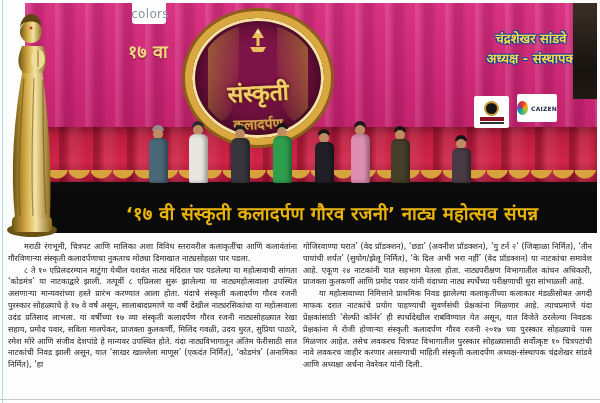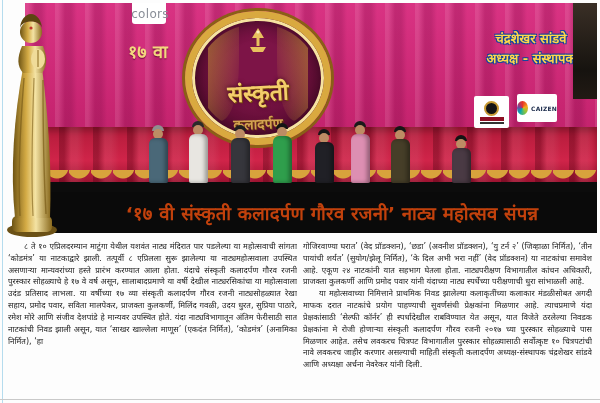--- a/index.html
+++ b/index.html
@@ -77,21 +77,21 @@
   .person .face{width:10px;height:10px;border-radius:50%;background:#bd8c64;}
   .person .torso{flex:1;width:19px;border-radius:6px 6px 2px 2px;margin-top:-1px;
          box-shadow:inset -3px 0 4px rgba(0,0,0,.35);}
 
   
   #statue{position:absolute;left:1px;top:6px;width:64px;height:232px;z-index:6;}
 
   
   #headline-band{position:absolute;left:25px;top:192px;width:572px;height:41px;background:#0a0a0a;
          display:flex;align-items:center;justify-content:center;z-index:2;}
-  #headline-band h1{margin:0;padding-left:42px;color:#c2410c;font-size:18.5px;font-weight:bold;
+  #headline-band h1{margin:0;padding-left:42px;color:#eab308;font-size:18.5px;font-weight:bold;
          white-space:nowrap;letter-spacing:.2px;}
 
   
   .col{position:absolute;top:241px;width:289px;height:155px;font-size:8px;line-height:1.48;
          text-align:justify;color:#1c1c1c;overflow:hidden;}
   #col-left{left:8px;}
   #col-right{left:303px;}
   .col p{margin:0;text-indent:16px;}
   .col p.cont{text-indent:0;}
 </style>
@@ -212,20 +212,21 @@
     <circle cx="30" cy="26" r="11" fill="url(#gold)"></circle>
     <path d="M19,23 C19,13 41,13 41,23 C41,15 36,8 30,8 C24,8 19,15 19,23 Z" fill="#5d4611"></path>
     <circle cx="30" cy="22" r="1.6" fill="#c03a2b"></circle>
   </svg>
 
   <div id="headline-band">
     <h1>‘१७ वी संस्कृती कलादर्पण गौरव रजनी’ नाट्य महोत्सव संपन्न</h1>
   </div>
 
   <div class="col" id="col-left">
+    <p>मराठी रंगभूमी, चित्रपट आणि मालिका अशा विविध स्तरावरील कलाकृतींचा आणि कलावंतांना गौरविणाऱ्या संस्कृती कलादर्पणाचा नुकताच मोठ्या दिमाखात नाट्यसोहळा पार पडला.</p>
     <p>८ ते १० एप्रिलदरम्यान माटुंगा येथील यशवंत नाट्य मंदिरात पार पडलेल्या या महोत्सवाची सांगता ‘कोडमंत्र’ या नाटकाद्वारे झाली. तत्पूर्वी ८ एप्रिलला सुरू झालेल्या या नाट्यमहोत्सवाला उपस्थित असणाऱ्या मान्यवरांच्या हस्ते प्रारंभ करण्यात आला होता. यंदाचे संस्कृती कलादर्पण गौरव रजनी पुरस्कार सोहळ्याचे हे १७ वे वर्ष असून, सालाबादप्रमाणे या वर्षी देखील नाट्यरसिकांचा या महोत्सवाला उदंड प्रतिसाद लाभला. या वर्षीच्या १७ व्या संस्कृती कलादर्पण गौरव रजनी नाट्यसोहळ्यात रेखा सहाय, प्रमोद पवार, सविता मालपेकर, प्राजक्ता कुलकर्णी, मिलिंद गवळी, उदय धुरत, सुप्रिया पाठारे, रमेश मोरे आणि संजीव देशपांडे हे मान्यवर उपस्थित होते. यंदा नाट्यविभागातून अंतिम फेरीसाठी सात नाटकांची निवड झाली असून, यात ‘साखर खाल्लेला माणूस’ (एकदंत निर्मित), ‘कोडमंत्र’ (अनामिका निर्मित), ‘हा</p>
   </div>
   <div class="col" id="col-right">
     <p class="cont">गोजिरवाण्या घरात’ (वेद प्रॉडक्शन), ‘छडा’ (अवनीश प्रॉडक्शन), ‘यु टर्न २’ (जिव्हाळा निर्मित), ‘तीन पायांची शर्यत’ (सुयोग/झेलू निर्मित), ‘के दिल अभी भरा नहीं’ (वेद प्रॉडक्शन) या नाटकांचा समावेश आहे. एकूण २४ नाटकांनी यात सहभाग घेतला होता. नाट्यपरीक्षण विभागातील कांचन अधिकारी, प्राजक्ता कुलकर्णी आणि प्रमोद पवार यांनी यंदाच्या नाट्य स्पर्धेच्या परीक्षणाची धुरा सांभाळली आहे.</p>
     <p>या महोत्सवाच्या निमित्ताने प्राथमिक निवड झालेल्या कलाकृतींच्या कलाकार मंडळीसोबत अगदी माफक दरात नाटकांचे प्रयोग पाहण्याची सुवर्णसंधी प्रेक्षकांना मिळणार आहे. त्याचप्रमाणे यंदा प्रेक्षकांसाठी ‘सेल्फी कॉर्नर’ ही स्पर्धादेखील राबविण्यात येत असून, यात विजेते ठरलेल्या निवडक प्रेक्षकांना मे रोजी होणाऱ्या संस्कृती कलादर्पण गौरव रजनी २०१७ च्या पुरस्कार सोहळ्याचे पास मिळणार आहेत. तसेच लवकरच चित्रपट विभागातील पुरस्कार सोहळ्यासाठी सर्वोत्कृष्ट १० चित्रपटांची नावे लवकरच जाहीर करणार असल्याची माहिती संस्कृती कलादर्पण अध्यक्ष-संस्थापक चंद्रशेखर सांडवे आणि अध्यक्षा अर्चना नेवरेकर यांनी दिली.</p>
   </div>
 
   <div class="scan-rule-bottom"></div>
 </div>
 

